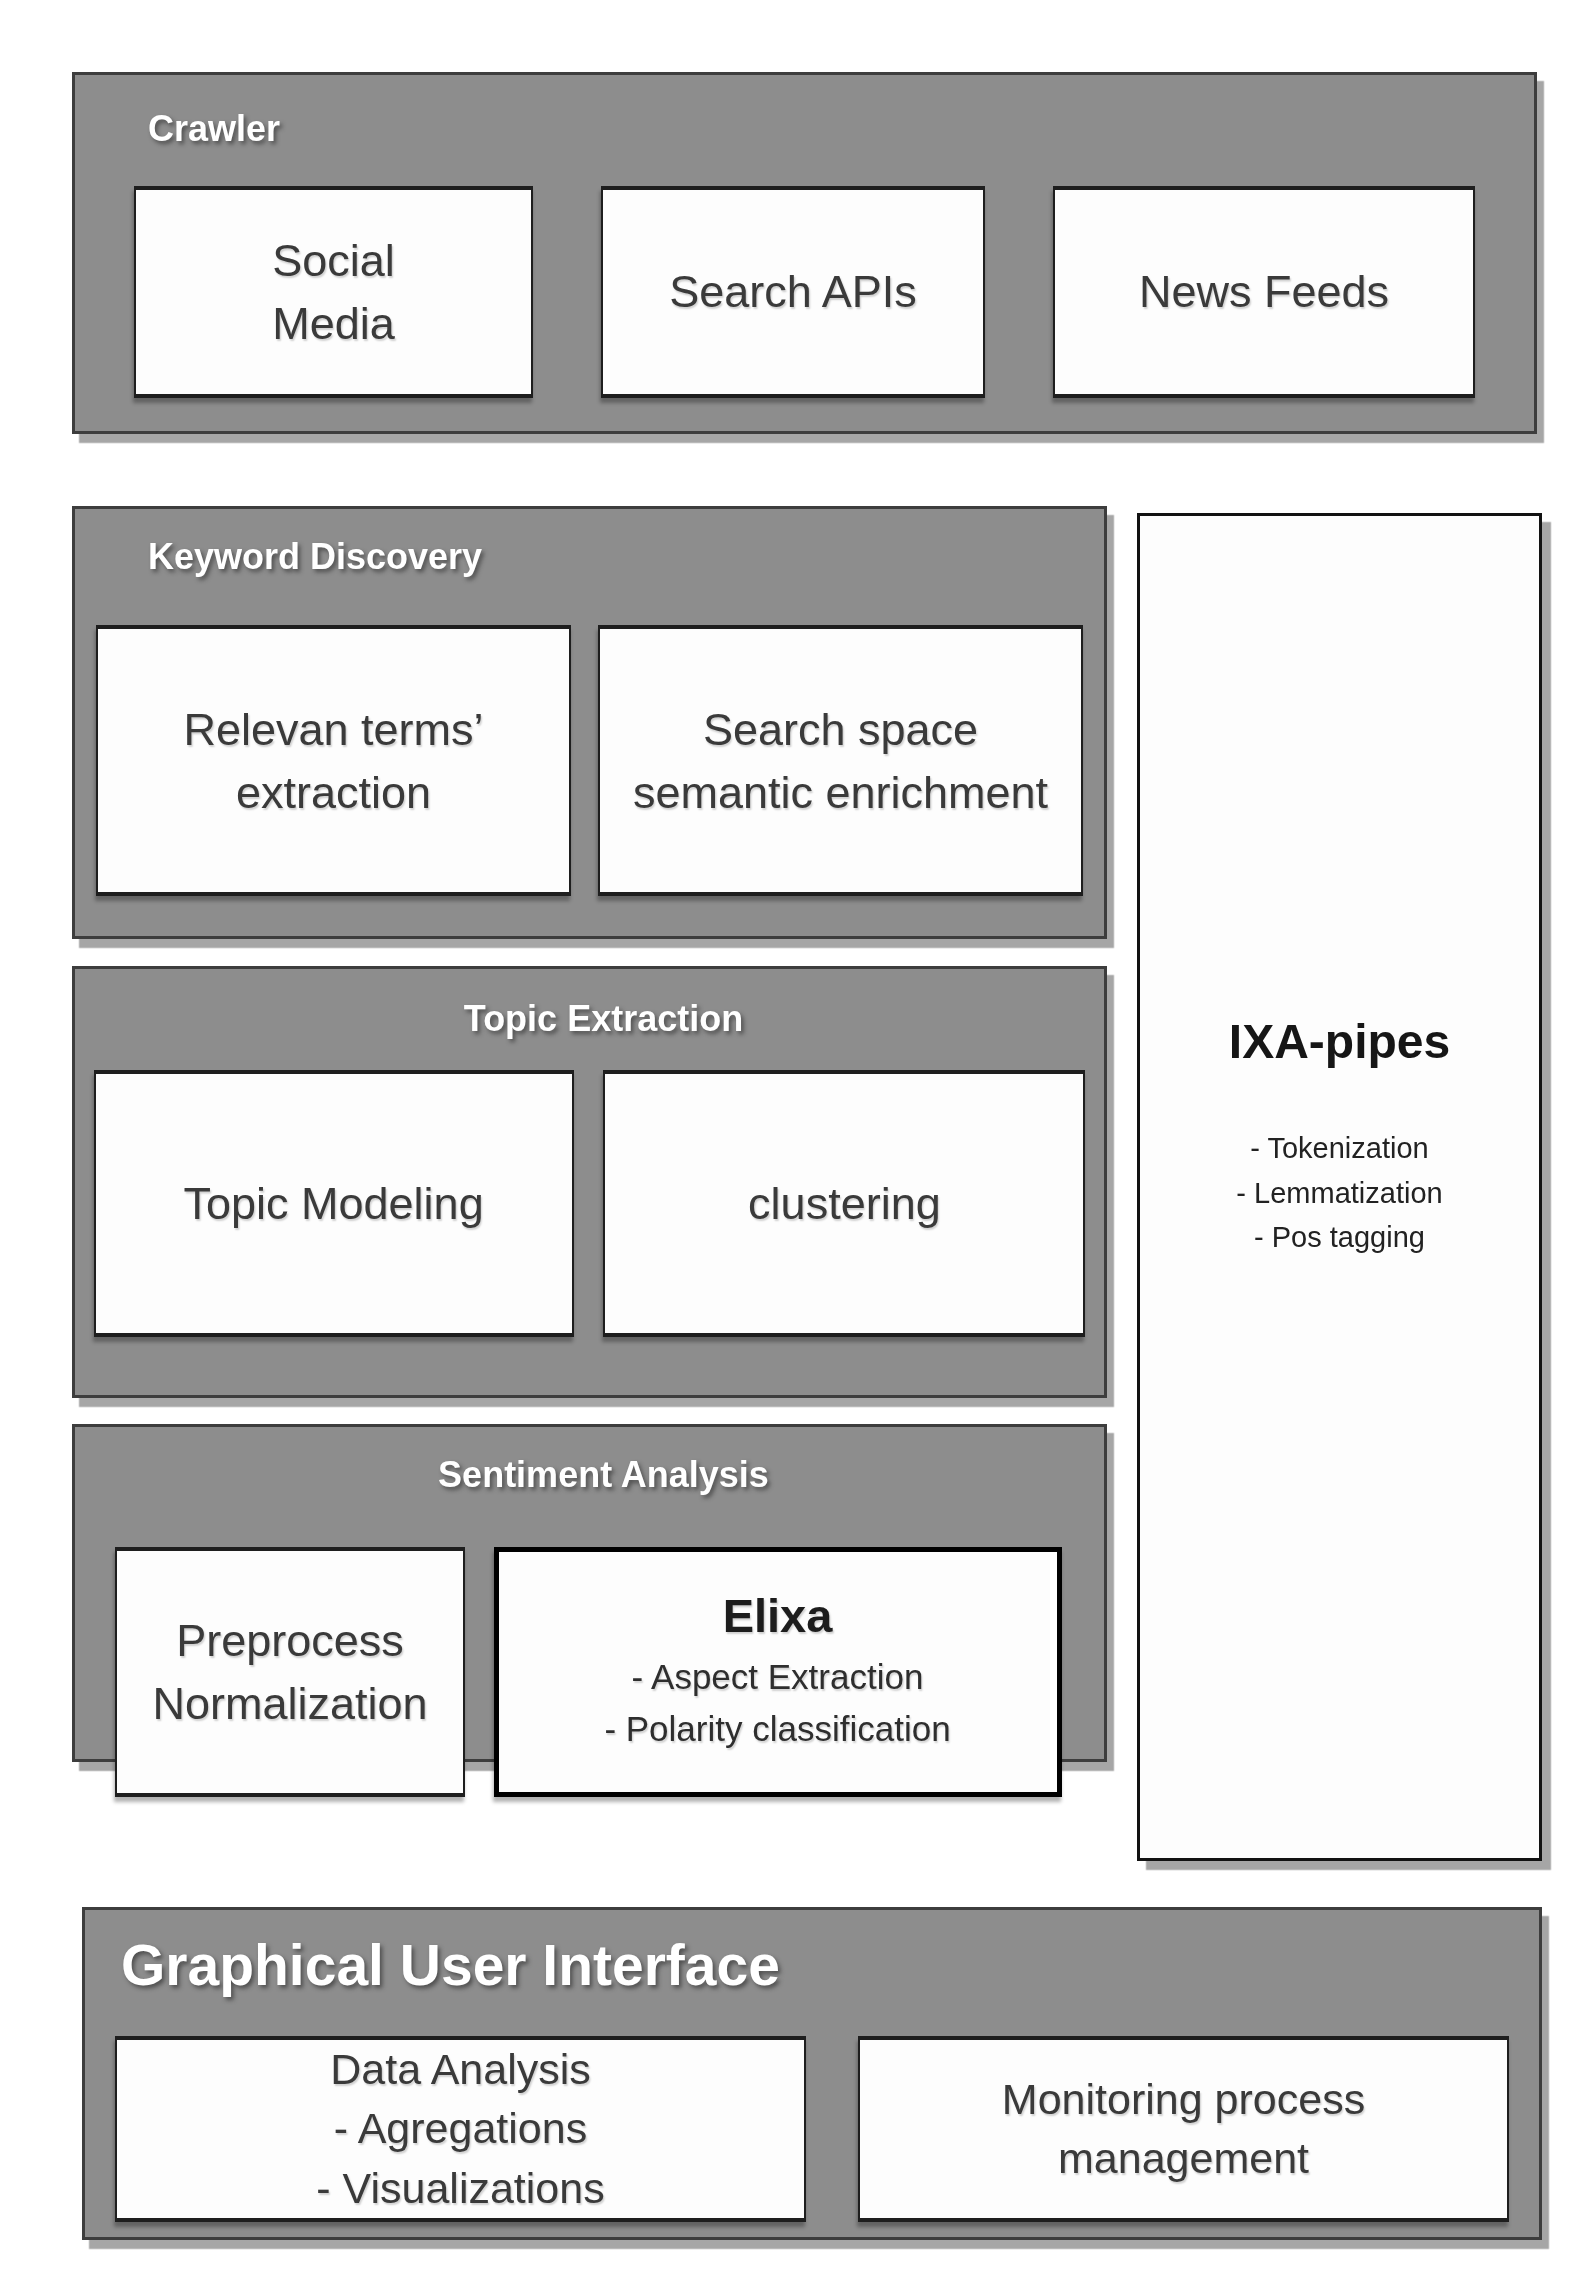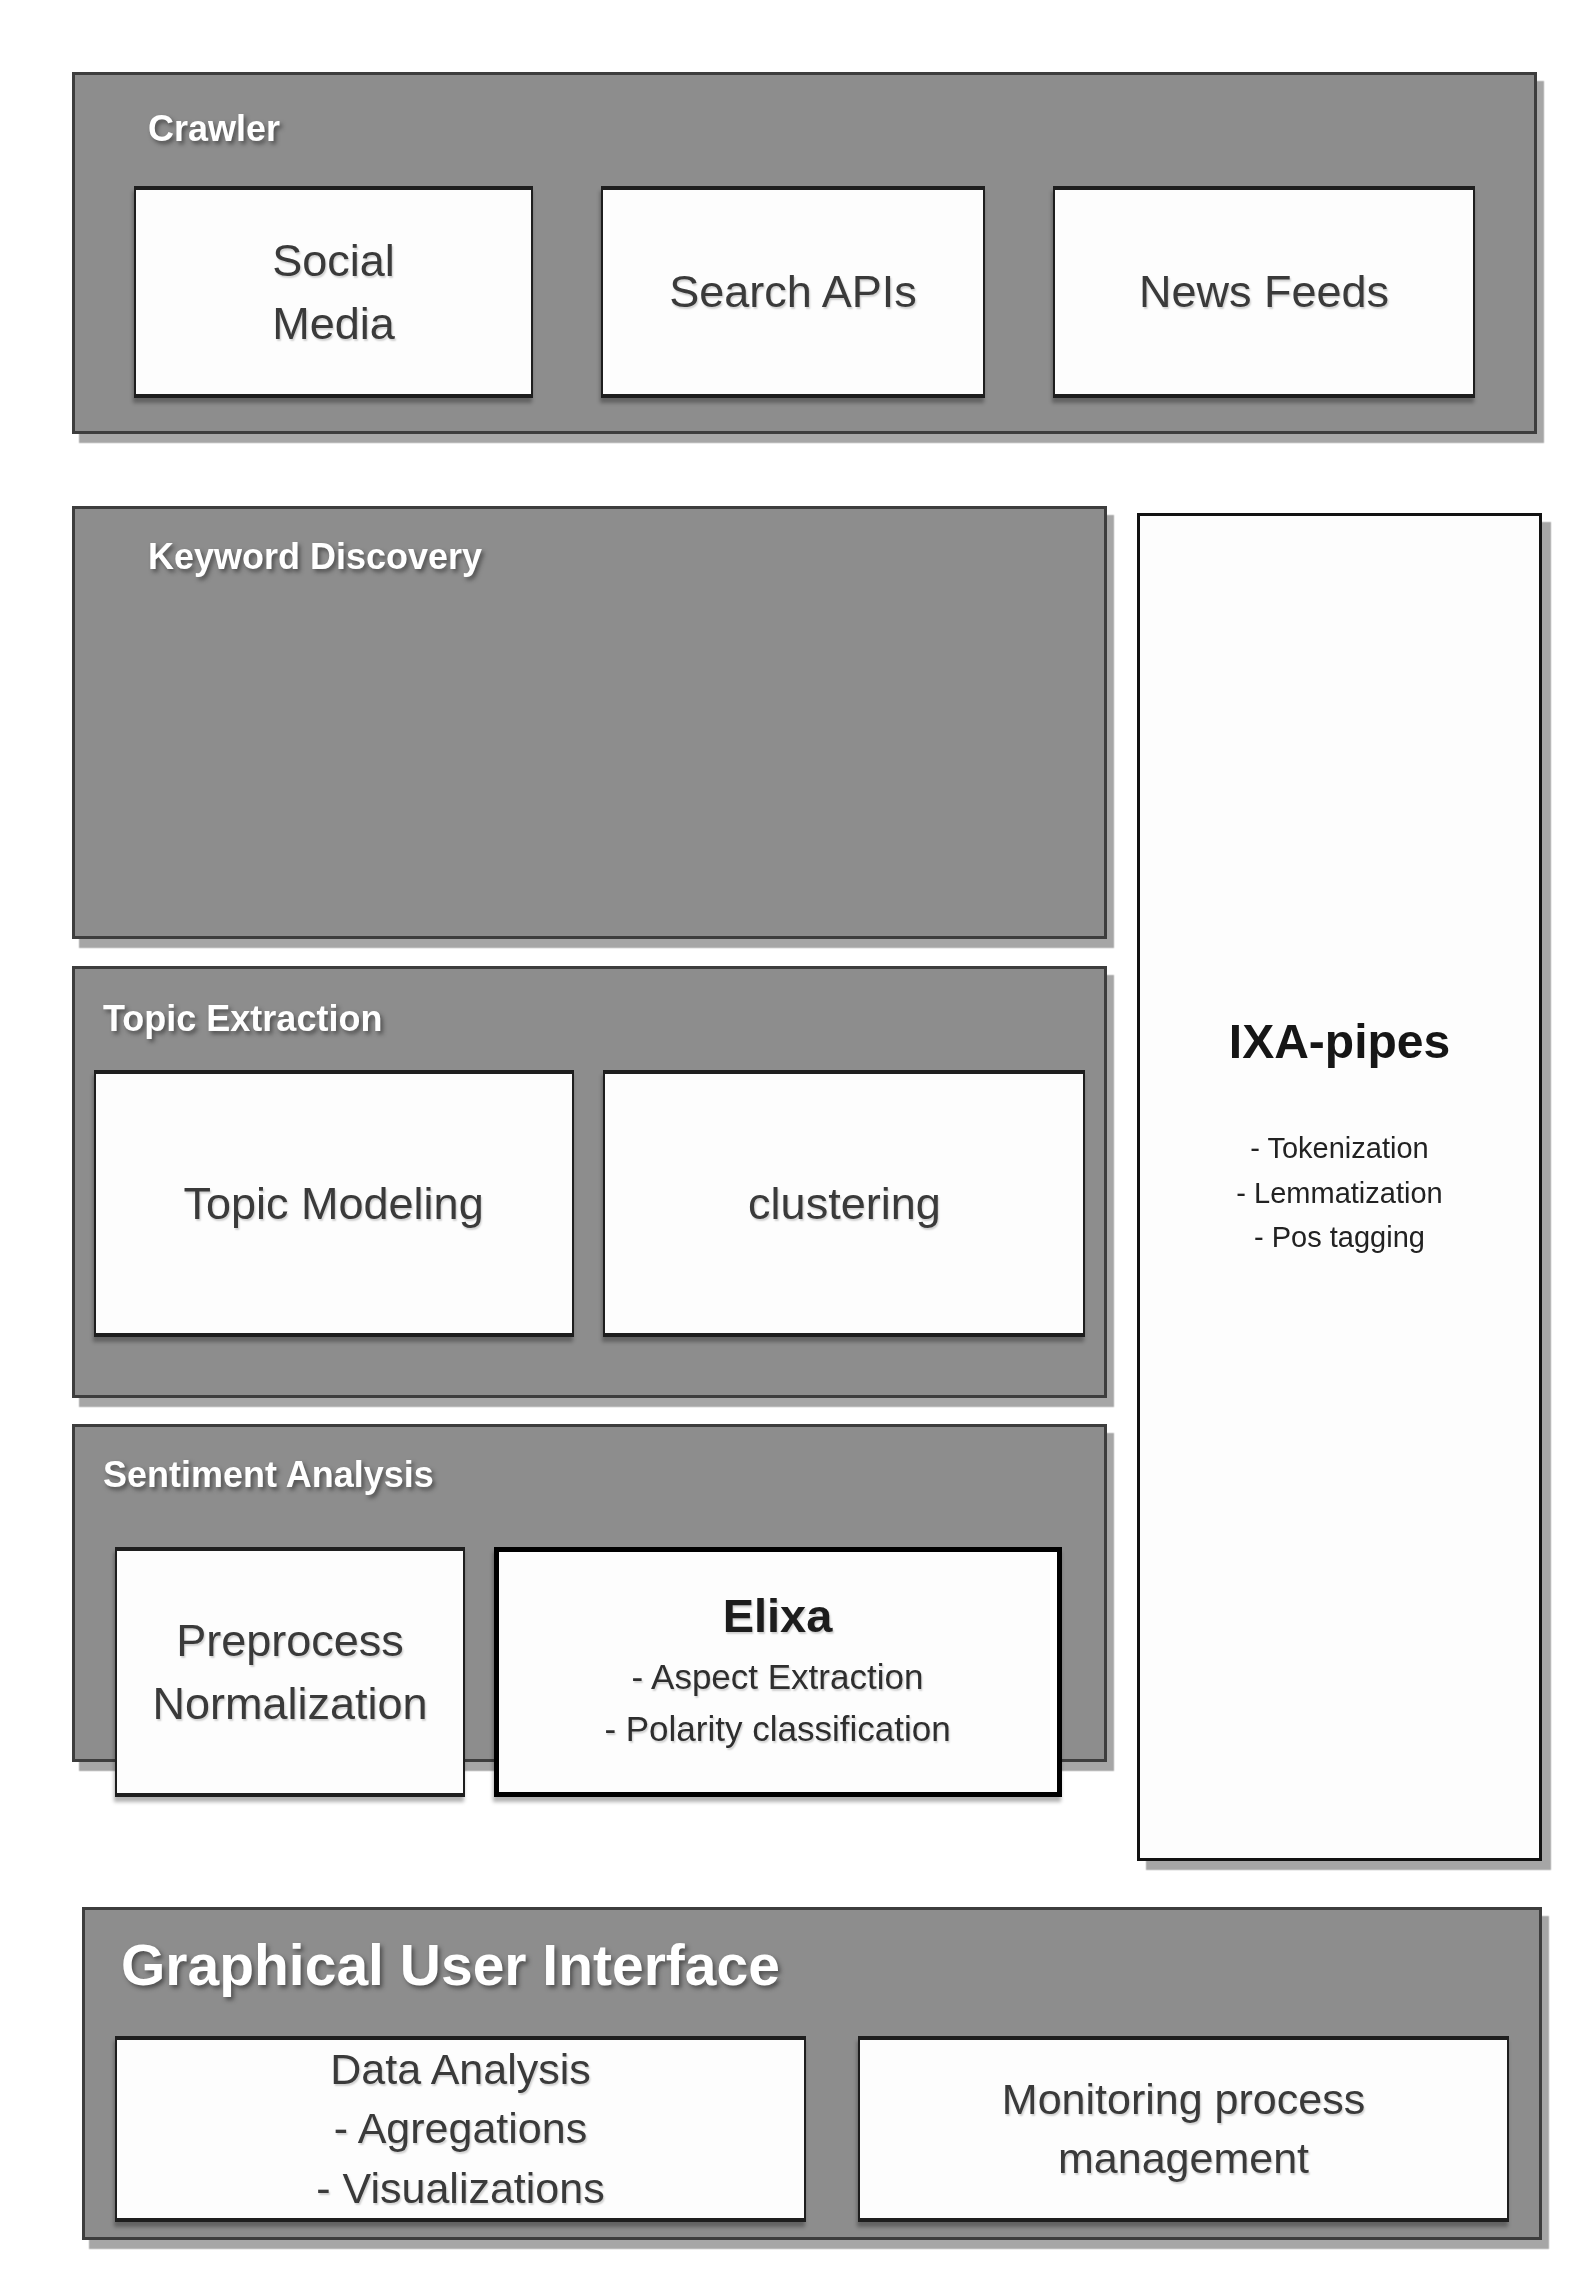--- a/index.html
+++ b/index.html
@@ -12,21 +12,21 @@
     position:absolute;box-sizing:border-box;
     background:#8d8d8d;border:3.1px solid #3d3d3d;
     box-shadow:7.4px 8.7px 1.2px #a6a6a6;
   }
   .section-title{
     font-weight:bold;color:#ffffff;font-size:36px;line-height:1.05;
     text-shadow:2.5px 3.1px 4.3px rgba(30,30,30,0.55);
     white-space:nowrap;
   }
   .indent{margin-left:73px;}
-  .centered{text-align:left;padding-left:28px;}
+  .centered{text-align:center;padding-left:28px;}
   .row{display:flex;}
   .wbox{
     box-sizing:border-box;background:#fdfdfd;
     border:2.5px solid #1e1e1e;border-top-width:4.3px;border-bottom-width:4.3px;
     box-shadow:-1.2px 5px 3.7px rgba(0,0,0,0.30);
     display:flex;flex-direction:column;align-items:center;justify-content:center;
     text-align:center;color:#3a3a3a;font-size:45px;line-height:1.4;
     white-space:pre-line;text-shadow:1.2px 1.9px 1.9px rgba(0,0,0,0.18);
   }
 
@@ -99,20 +99,26 @@
   <div class="row">
     <div class="wbox" id="box-social">Social
 Media</div>
     <div class="wbox" id="box-searchapis">Search APIs</div>
     <div class="wbox" id="box-newsfeeds">News Feeds</div>
   </div>
 </div>
 
 <div class="section" id="keyword">
   <div class="section-title indent">Keyword Discovery</div>
+  <div class="row">
+    <div class="wbox" id="box-relevan">Relevan terms’
+extraction</div>
+    <div class="wbox" id="box-searchspace">Search space
+semantic enrichment</div>
+  </div>
 </div>
 
 <div class="section" id="topic">
   <div class="section-title centered">Topic Extraction</div>
   <div class="row">
     <div class="wbox" id="box-topicmodeling">Topic Modeling</div>
     <div class="wbox" id="box-clustering">clustering</div>
   </div>
 </div>
 

